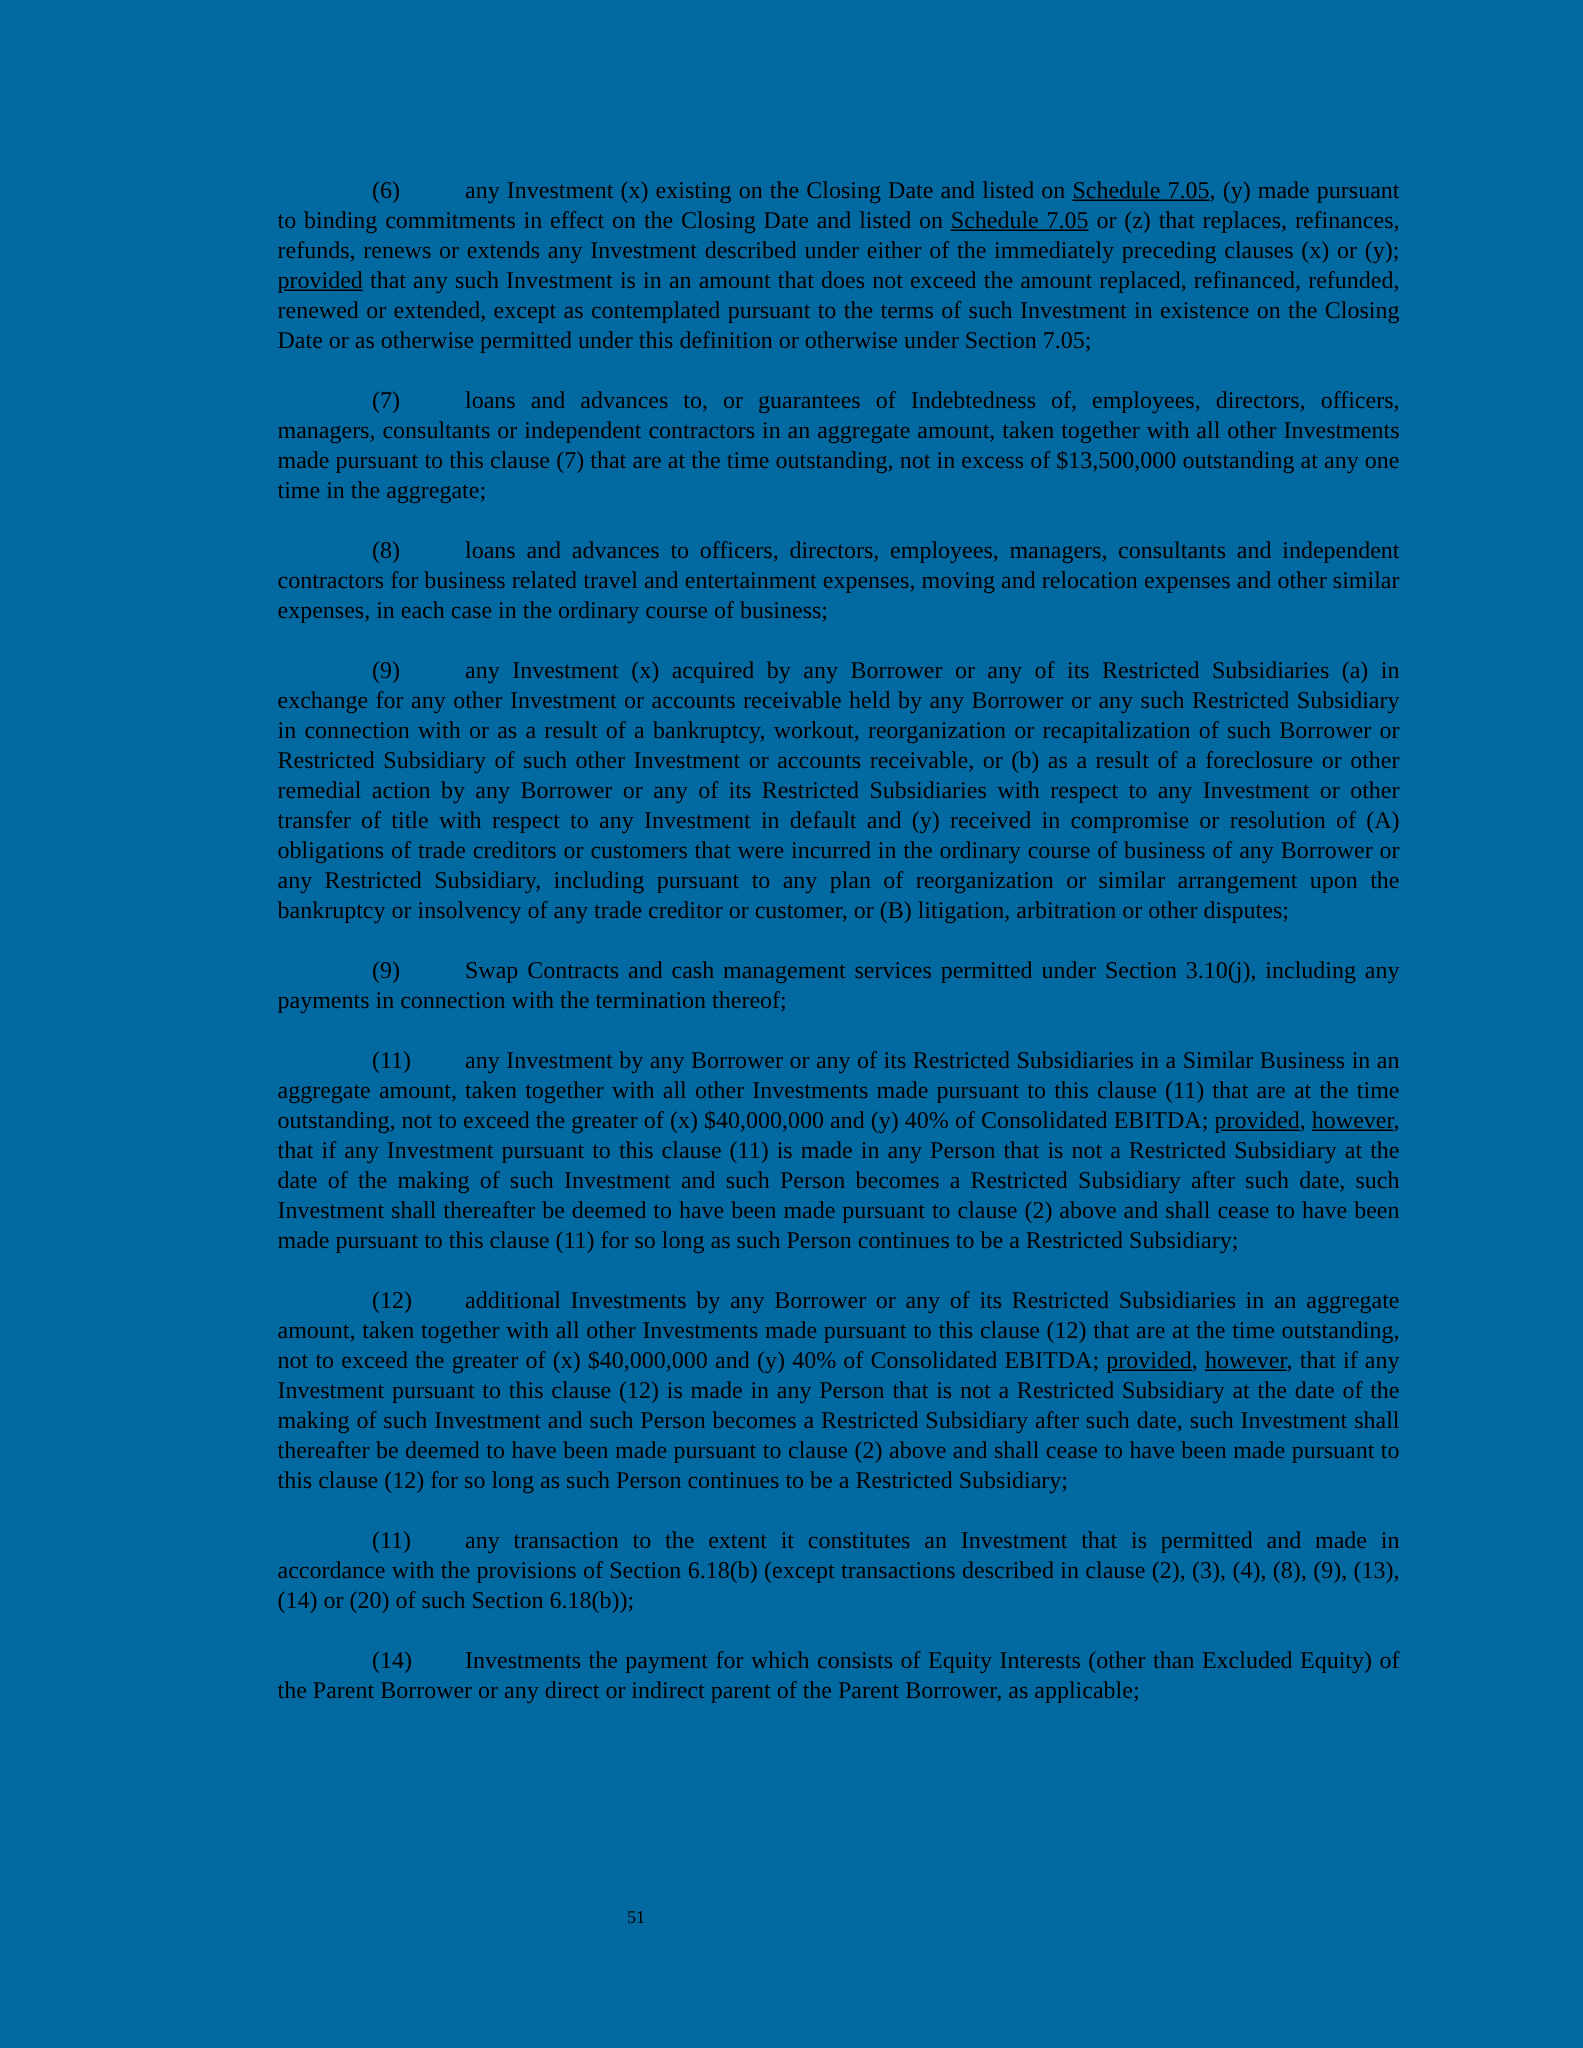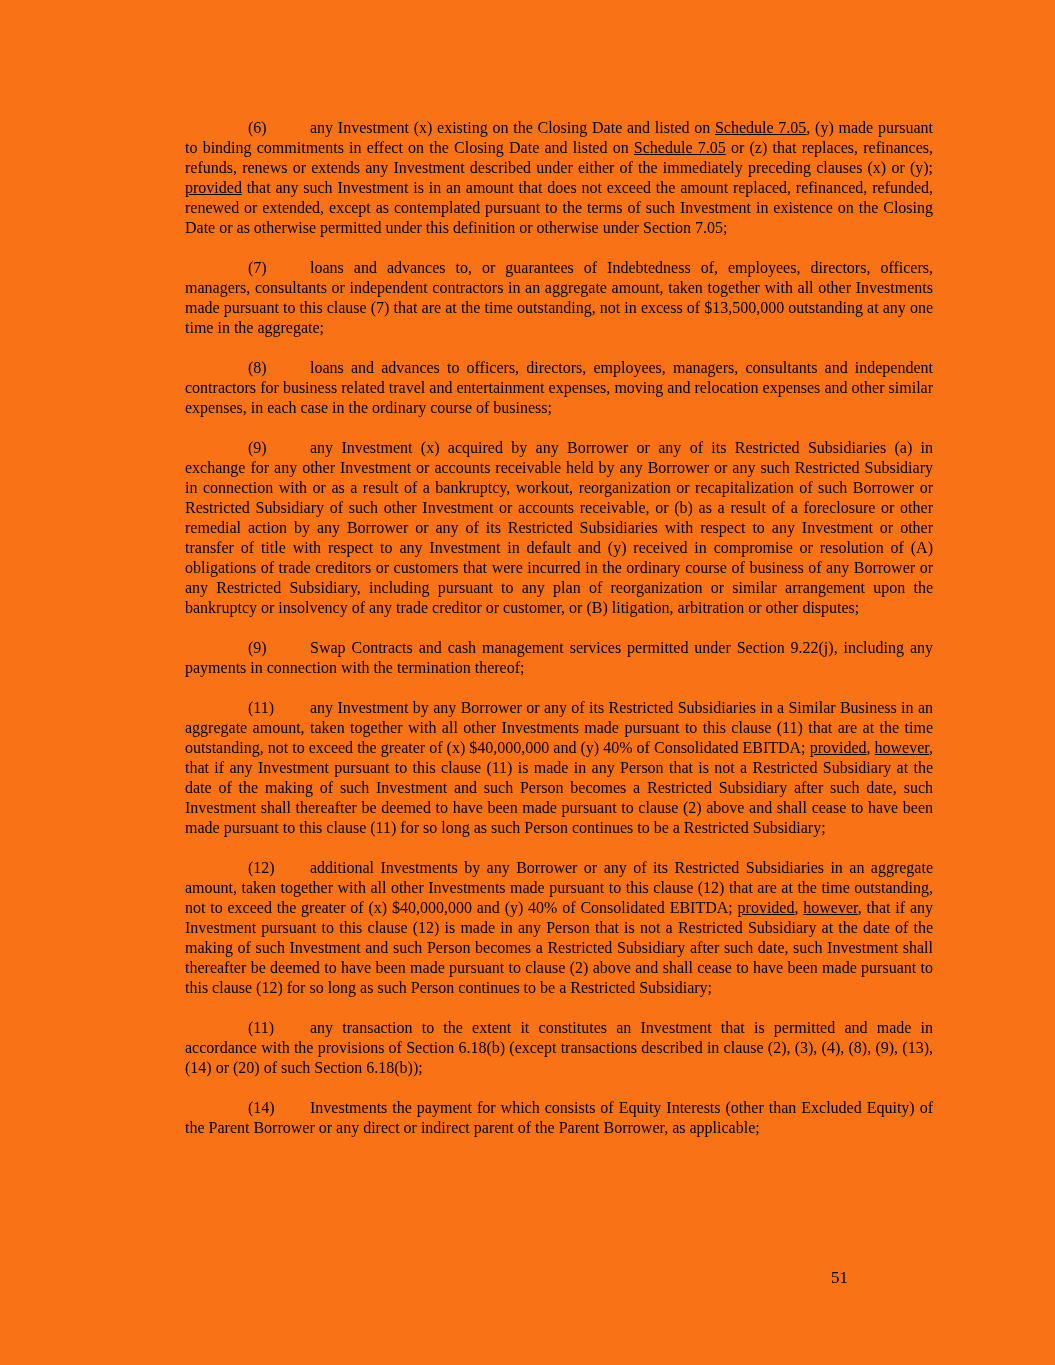--- a/index.html
+++ b/index.html
@@ -13,21 +13,21 @@
     position: relative;
     font-family: "Liberation Serif", "DejaVu Serif", serif;
     color: #000000;
   }
   .page {
     position: absolute;
     left: 0;
     top: 0;
     width: 1055px;
     height: 1365px;
-    background: #f97316;
+    background: #0369a1;
   }
   .doc-body {
     position: absolute;
     left: 185px;
     top: 118px;
     width: 748px;
   }
   p.para {
     margin: 0 0 20px 0;
     font-size: 16px;
@@ -44,34 +44,34 @@
     text-indent: 0;
   }
   .u {
     text-decoration: underline;
   }
   .page-number {
     position: absolute;
     left: 0;
     top: 1268px;
     width: 848px;
-    text-align: right;
-    font-size: 17px;
+    text-align: center;
+    font-size: 12px;
     line-height: 20px;
   }
 </style>
 </head>
 <body>
 
 <div class="page">
   <div class="doc-body">
       <p class="para"><span class="pnum">(6)</span><span>any Investment (x) existing on the Closing Date and listed on </span><span class="u">Schedule 7.05</span><span>, (y) made pursuant to binding commitments in effect on the Closing Date and listed on </span><span class="u">Schedule 7.05</span><span> or (z) that replaces, refinances, refunds, renews or extends any Investment described under either of the immediately preceding clauses (x) or (y); </span><span class="u">provided</span><span> that any such Investment is in an amount that does not exceed the amount replaced, refinanced, refunded, renewed or extended, except as contemplated pursuant to the terms of such Investment in existence on the Closing Date or as otherwise permitted under this definition or otherwise under Section 7.05;</span></p>
       <p class="para"><span class="pnum">(7)</span><span>loans and advances to, or guarantees of Indebtedness of, employees, directors, officers, managers, consultants or independent contractors in an aggregate amount, taken together with all other Investments made pursuant to this clause (7) that are at the time outstanding, not in excess of $13,500,000 outstanding at any one time in the aggregate;</span></p>
       <p class="para"><span class="pnum">(8)</span><span>loans and advances to officers, directors, employees, managers, consultants and independent contractors for business related travel and entertainment expenses, moving and relocation expenses and other similar expenses, in each case in the ordinary course of business;</span></p>
       <p class="para"><span class="pnum">(9)</span><span>any Investment (x) acquired by any Borrower or any of its Restricted Subsidiaries (a) in exchange for any other Investment or accounts receivable held by any Borrower or any such Restricted Subsidiary in connection with or as a result of a bankruptcy, workout, reorganization or recapitalization of such Borrower or Restricted Subsidiary of such other Investment or accounts receivable, or (b) as a result of a foreclosure or other remedial action by any Borrower or any of its Restricted Subsidiaries with respect to any Investment or other transfer of title with respect to any Investment in default and (y) received in compromise or resolution of (A) obligations of trade creditors or customers that were incurred in the ordinary course of business of any Borrower or any Restricted Subsidiary, including pursuant to any plan of reorganization or similar arrangement upon the bankruptcy or insolvency of any trade creditor or customer, or (B) litigation, arbitration or other disputes;</span></p>
-      <p class="para"><span class="pnum">(9)</span><span>Swap Contracts and cash management services permitted under Section 9.22(j), including any payments in connection with the termination thereof;</span></p>
+      <p class="para"><span class="pnum">(9)</span><span>Swap Contracts and cash management services permitted under Section 3.10(j), including any payments in connection with the termination thereof;</span></p>
       <p class="para"><span class="pnum">(11)</span><span>any Investment by any Borrower or any of its Restricted Subsidiaries in a Similar Business in an aggregate amount, taken together with all other Investments made pursuant to this clause (11) that are at the time outstanding, not to exceed the greater of (x) $40,000,000 and (y) 40% of Consolidated EBITDA; </span><span class="u">provided</span><span>, </span><span class="u">however</span><span>, that if any Investment pursuant to this clause (11) is made in any Person that is not a Restricted Subsidiary at the date of the making of such Investment and such Person becomes a Restricted Subsidiary after such date, such Investment shall thereafter be deemed to have been made pursuant to clause (2) above and shall cease to have been made pursuant to this clause (11) for so long as such Person continues to be a Restricted Subsidiary;</span></p>
       <p class="para"><span class="pnum">(12)</span><span>additional Investments by any Borrower or any of its Restricted Subsidiaries in an aggregate amount, taken together with all other Investments made pursuant to this clause (12) that are at the time outstanding, not to exceed the greater of (x) $40,000,000 and (y) 40% of Consolidated EBITDA; </span><span class="u">provided</span><span>, </span><span class="u">however</span><span>, that if any Investment pursuant to this clause (12) is made in any Person that is not a Restricted Subsidiary at the date of the making of such Investment and such Person becomes a Restricted Subsidiary after such date, such Investment shall thereafter be deemed to have been made pursuant to clause (2) above and shall cease to have been made pursuant to this clause (12) for so long as such Person continues to be a Restricted Subsidiary;</span></p>
       <p class="para"><span class="pnum">(11)</span><span>any transaction to the extent it constitutes an Investment that is permitted and made in accordance with the provisions of Section 6.18(b) (except transactions described in clause (2), (3), (4), (8), (9), (13), (14) or (20) of such Section 6.18(b));</span></p>
       <p class="para"><span class="pnum">(14)</span><span>Investments the payment for which consists of Equity Interests (other than Excluded Equity) of the Parent Borrower or any direct or indirect parent of the Parent Borrower, as applicable;</span></p>
     </div>
   <div class="page-number">51</div>
 </div>
 
 </body></html>

